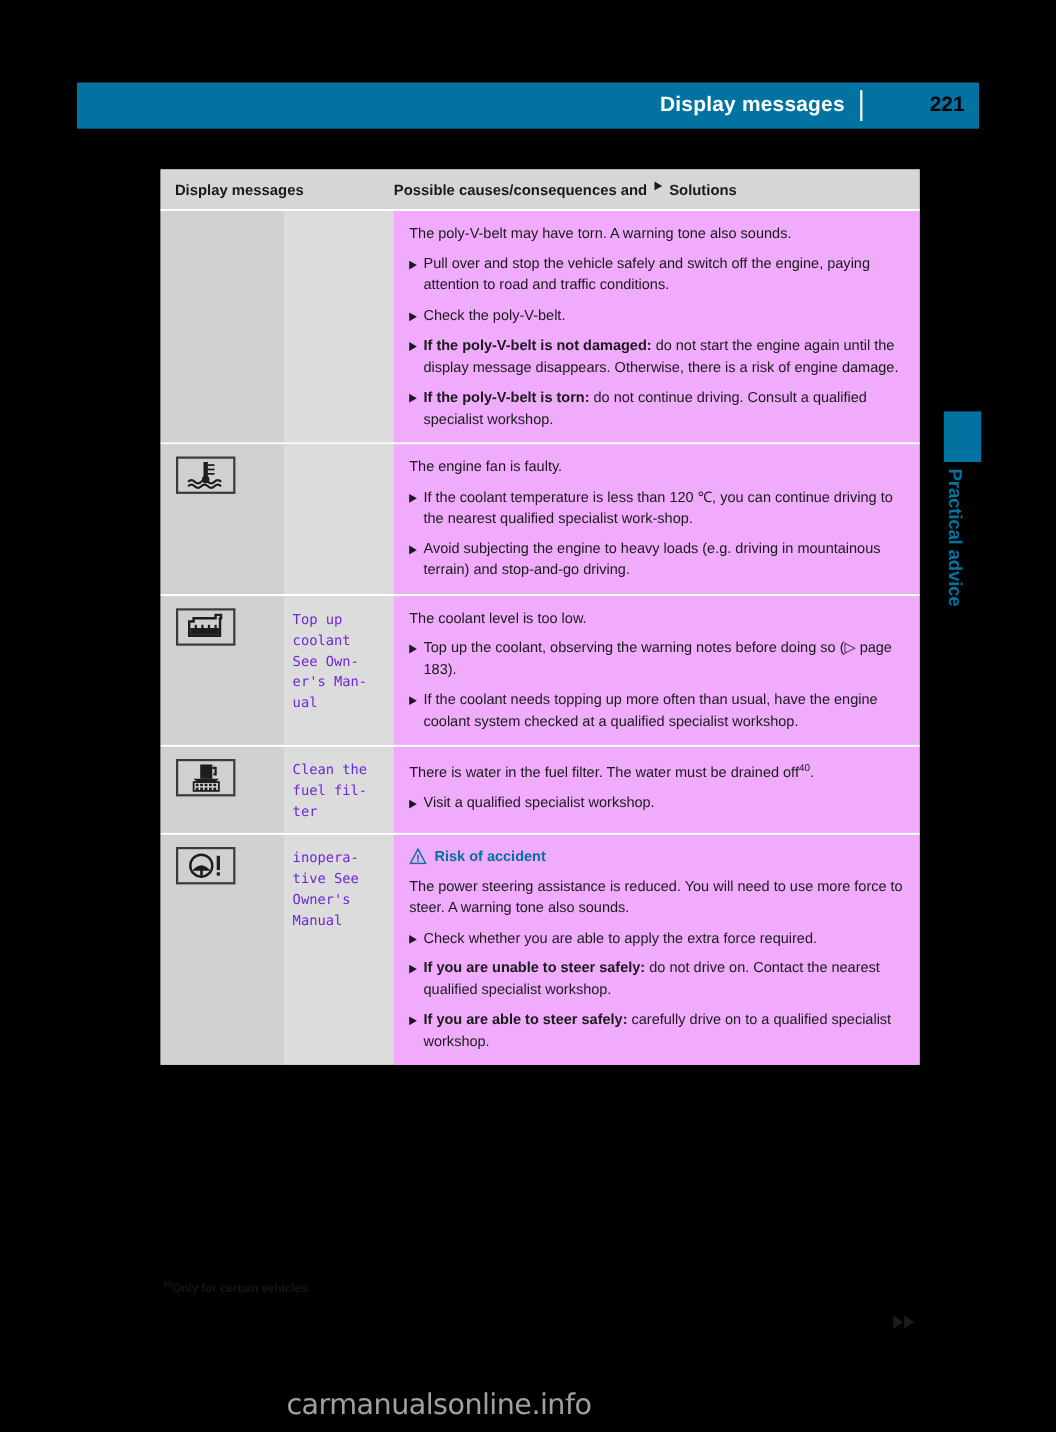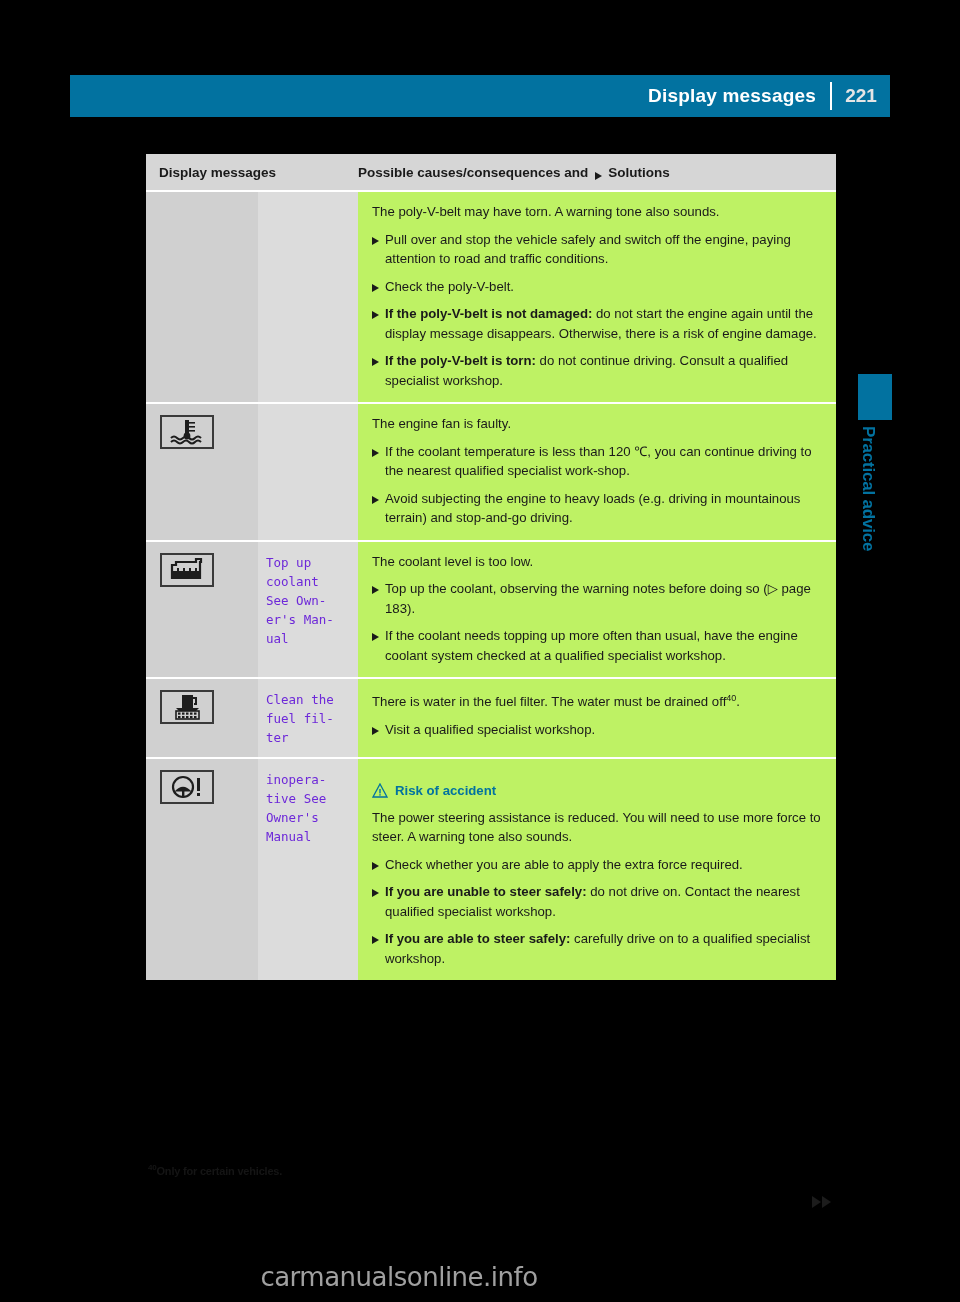--- a/index.html
+++ b/index.html
@@ -31,25 +31,26 @@
     font-weight: bold;
     letter-spacing: 0.2px;
     padding-right: 14px;
   }
   .header-divider {
     width: 2px;
     height: 28px;
     background: #ffffff;
   }
   .header-page {
-    color: #e5e5e5;
+    color: #000000;
     font-size: 19px;
     font-weight: bold;
     width: 58px;
     text-align: center;
+    margin-left: 48px;
   }
 
   
   .side-block {
     position: absolute;
     left: 858px;
     top: 374px;
     width: 34px;
     height: 46px;
     background: #0272a0;
@@ -90,21 +91,21 @@
     font-size: 13.5px;
     font-weight: bold;
     color: #1a1a1a;
   }
   .th-2 {
     flex: 1;
     font-size: 13.5px;
     font-weight: bold;
     color: #1a1a1a;
     display: flex;
-    align-items: flex-end;
+    align-items: flex-start;
     gap: 4px;
   }
   .tri-solid {
     display: inline-block;
     width: 0; height: 0;
     border-left: 7px solid #1a1a1a;
     border-top: 4.5px solid transparent;
     border-bottom: 4.5px solid transparent;
     margin: 0 2px 0 3px;
   }
@@ -126,21 +127,21 @@
     background: #dcdcdc;
     padding: 11px 6px 10px 8px;
     font-family: "DejaVu Sans Mono", monospace;
     font-size: 12.5px;
     line-height: 19px;
     color: #6d28d9;
     white-space: pre-line;
   }
   .cell-body {
     flex: 1;
-    background: #bef264;
+    background: #f0abfc;
     padding: 10px 12px 12px 14px;
     font-size: 13.2px;
     line-height: 19.5px;
     color: #1a1a1a;
   }
 
   .para { margin-bottom: 4px; }
   .bullet {
     display: flex;
     margin-top: 8px;
@@ -156,21 +157,20 @@
   }
   .bullet .btxt { flex: 1; }
   .bullet b { font-weight: bold; }
 
   
   .warn {
     display: flex;
     align-items: center;
     gap: 7px;
     margin-bottom: 7px;
-    margin-top: 12px;
   }
   .warn-label {
     color: #0272a0;
     font-weight: bold;
     font-size: 13.2px;
   }
 
   sup { font-size: 9px; vertical-align: super; text-align: right; }
 
   

